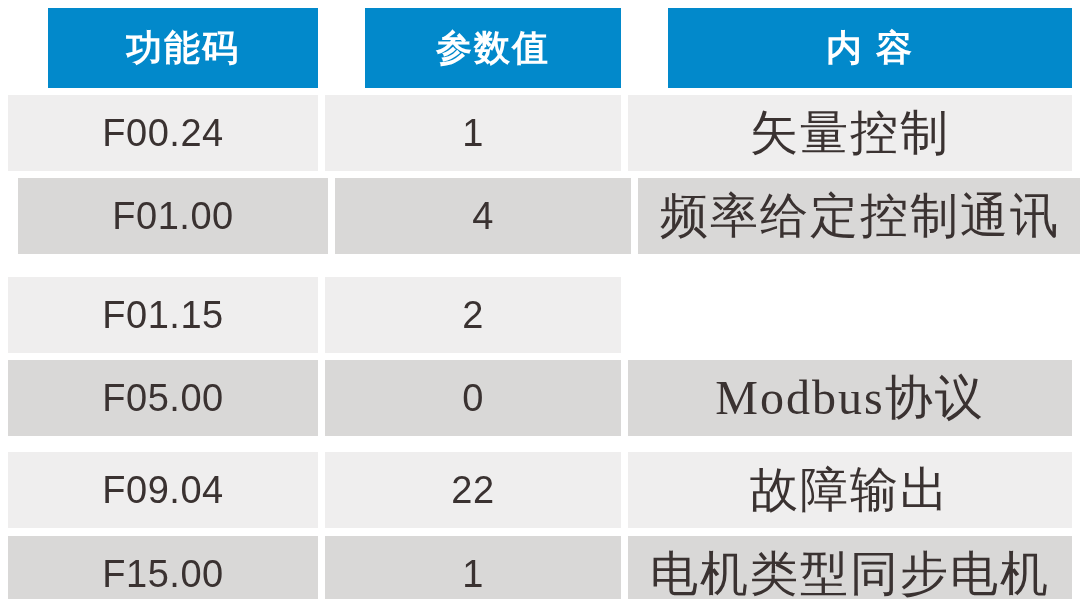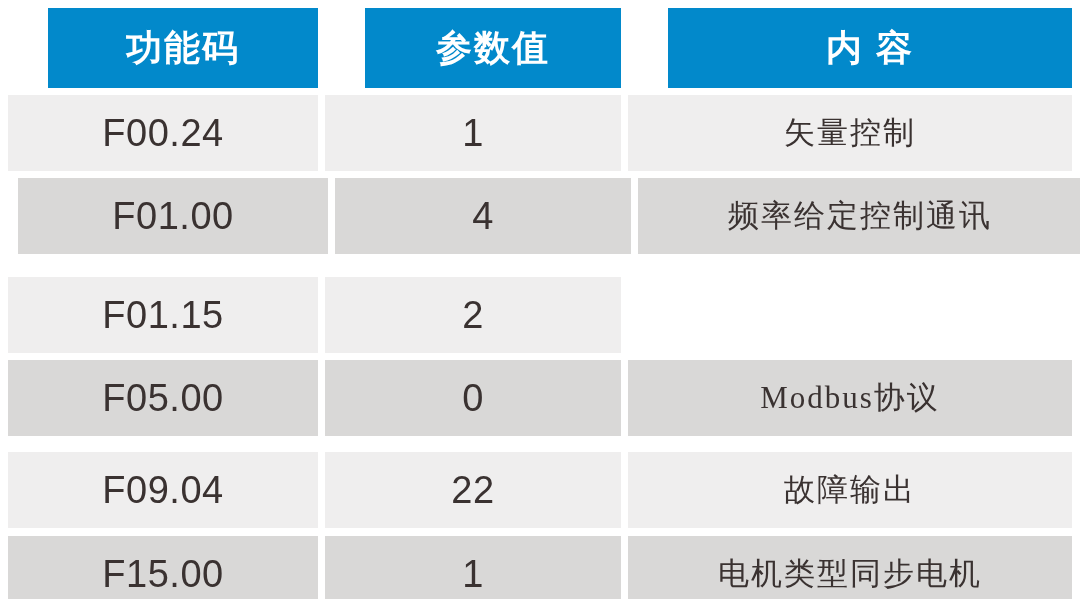--- a/index.html
+++ b/index.html
@@ -44,21 +44,21 @@
     color: var(--body-text, #3a3231);
   }
   .data-row.light .cell { background: var(--row-light, #efeeee); }
   .data-row.dark  .cell { background: var(--row-dark,  #d9d8d7); }
   .cell.code, .cell.value {
     font-size: 38px;
     letter-spacing: 0.5px;
   }
   .cell.content {
     font-family: "Liberation Serif", "DejaVu Serif", serif;
-    font-size: 31px;
+    font-size: 48px;
     letter-spacing: 2px;
   }
 </style>
 </head>
 <body style="background: rgb(255, 255, 255);">
 
 <div class="param-table">
   <div class="t-row header-row">
     <div class="cell">功能码</div>
     <div class="cell">参数值</div>

